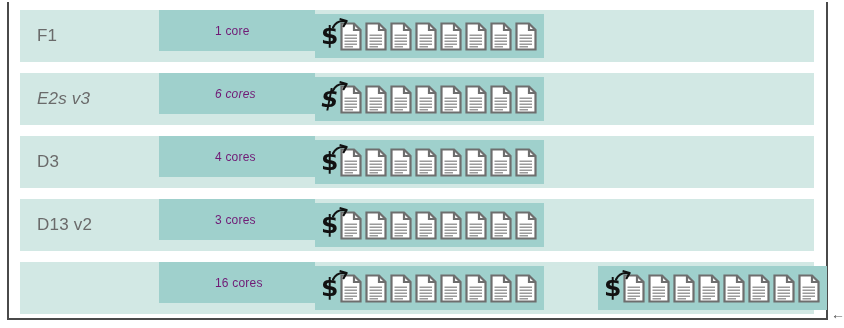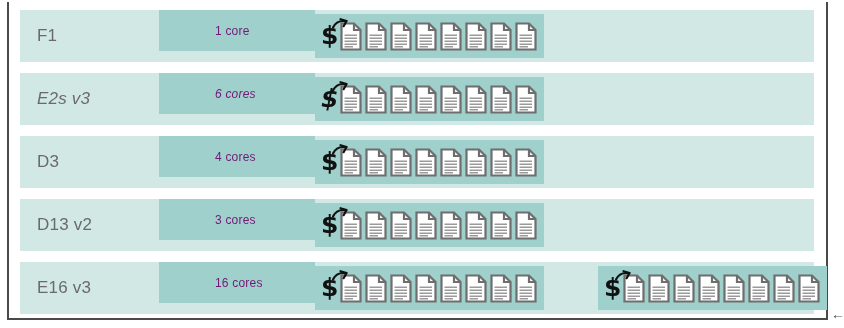--- a/index.html
+++ b/index.html
@@ -589,21 +589,20 @@
                 <rect x="4.5" y="15.5" width="12.5" height="1.5" fill="#9a9a9a"></rect>
                 <rect x="4.5" y="18.5" width="12.5" height="1.5" fill="#9a9a9a"></rect>
                 <rect x="4.5" y="21.5" width="12.5" height="1.5" fill="#9a9a9a"></rect>
                 <rect x="4.5" y="24.0" width="8.5" height="1.5" fill="#9a9a9a"></rect>
               </svg>
             </div>
           </div>
         </div>
       </div>
       <div class="row r4">
-        <div class="cell-name">E16 v3</div>
         <div class="cell-cores">16 cores</div>
         <div class="cell-bars">
           <div class="doc-group" style="left: 0px; width: 229px;">
             <div class="cost-mark">
               <span class="dollar">$</span>
               <span class="arrow"><svg width="16" height="14" viewBox="0 0 16 14">
                   <path d="M1 9.5 C4 3.5, 9 2.5, 13.5 3.2" fill="none" stroke="#111111" stroke-width="2.2" stroke-linecap="round"></path>
                   <path d="M8.5 1.2 L14.6 3.0 L11.6 8.2" fill="none" stroke="#111111" stroke-width="2.2" stroke-linecap="round" stroke-linejoin="round"></path>
                 </svg></span>
             </div>

